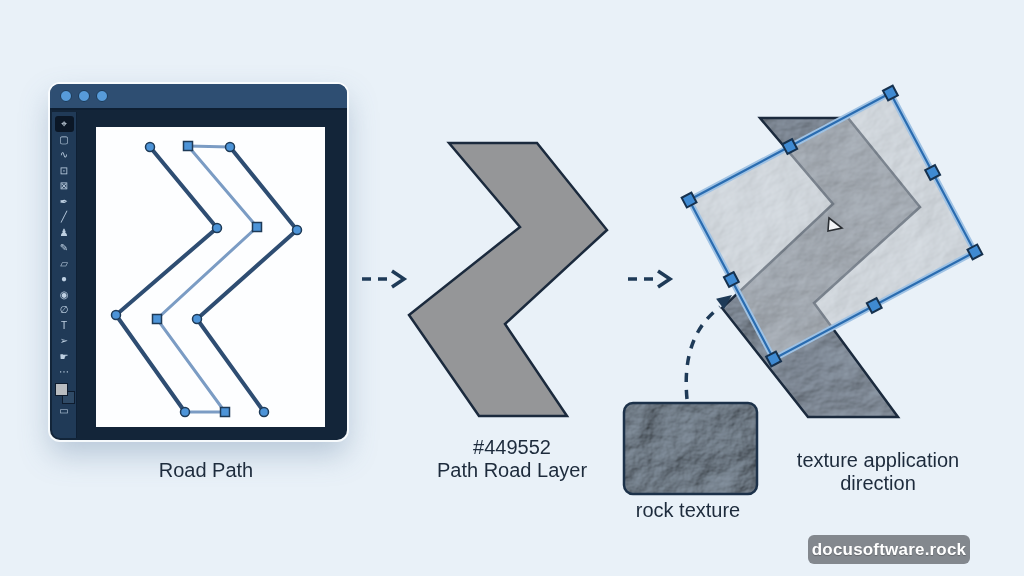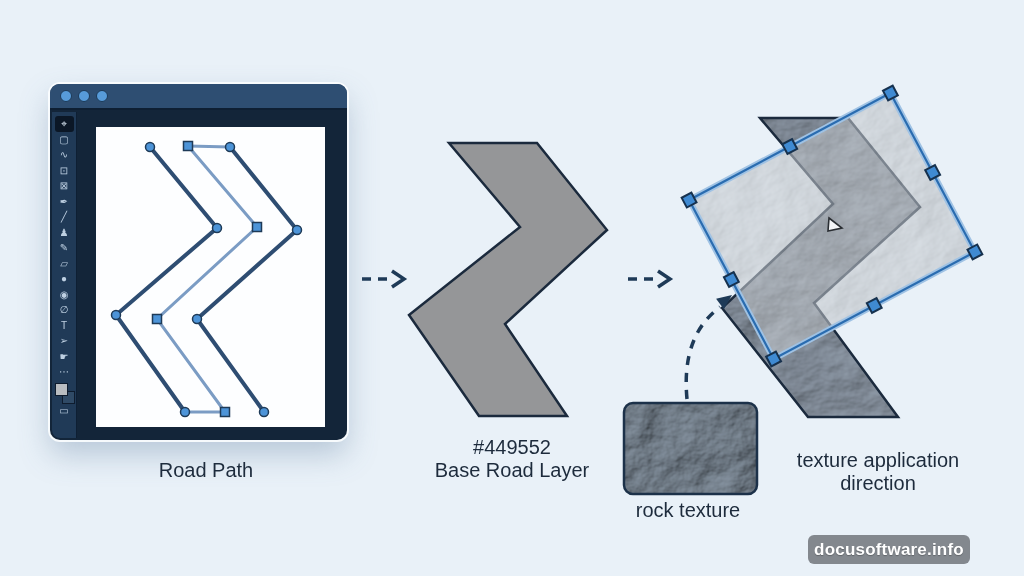--- a/index.html
+++ b/index.html
@@ -181,24 +181,24 @@
             <rect x="124.5" y="280.5" width="9" height="9"></rect>
         </g>
       </svg>
     </div>
   </div>
 
   <div class="caption" id="cap-road">Road Path</div>
 
   <div class="caption" id="cap-base">
     <div>#449552</div>
-    <div>Base Road Layer</div>
+    <div>Path Road Layer</div>
   </div>
 
   <div class="caption" id="cap-rock">rock texture</div>
 
   <div class="caption" id="cap-dir">texture application direction</div>
 
   <div class="watermark">
-    <span>docusoftware.info</span>
+    <span>docusoftware.rock</span>
   </div>
 
 </div>
 
 </body></html>

